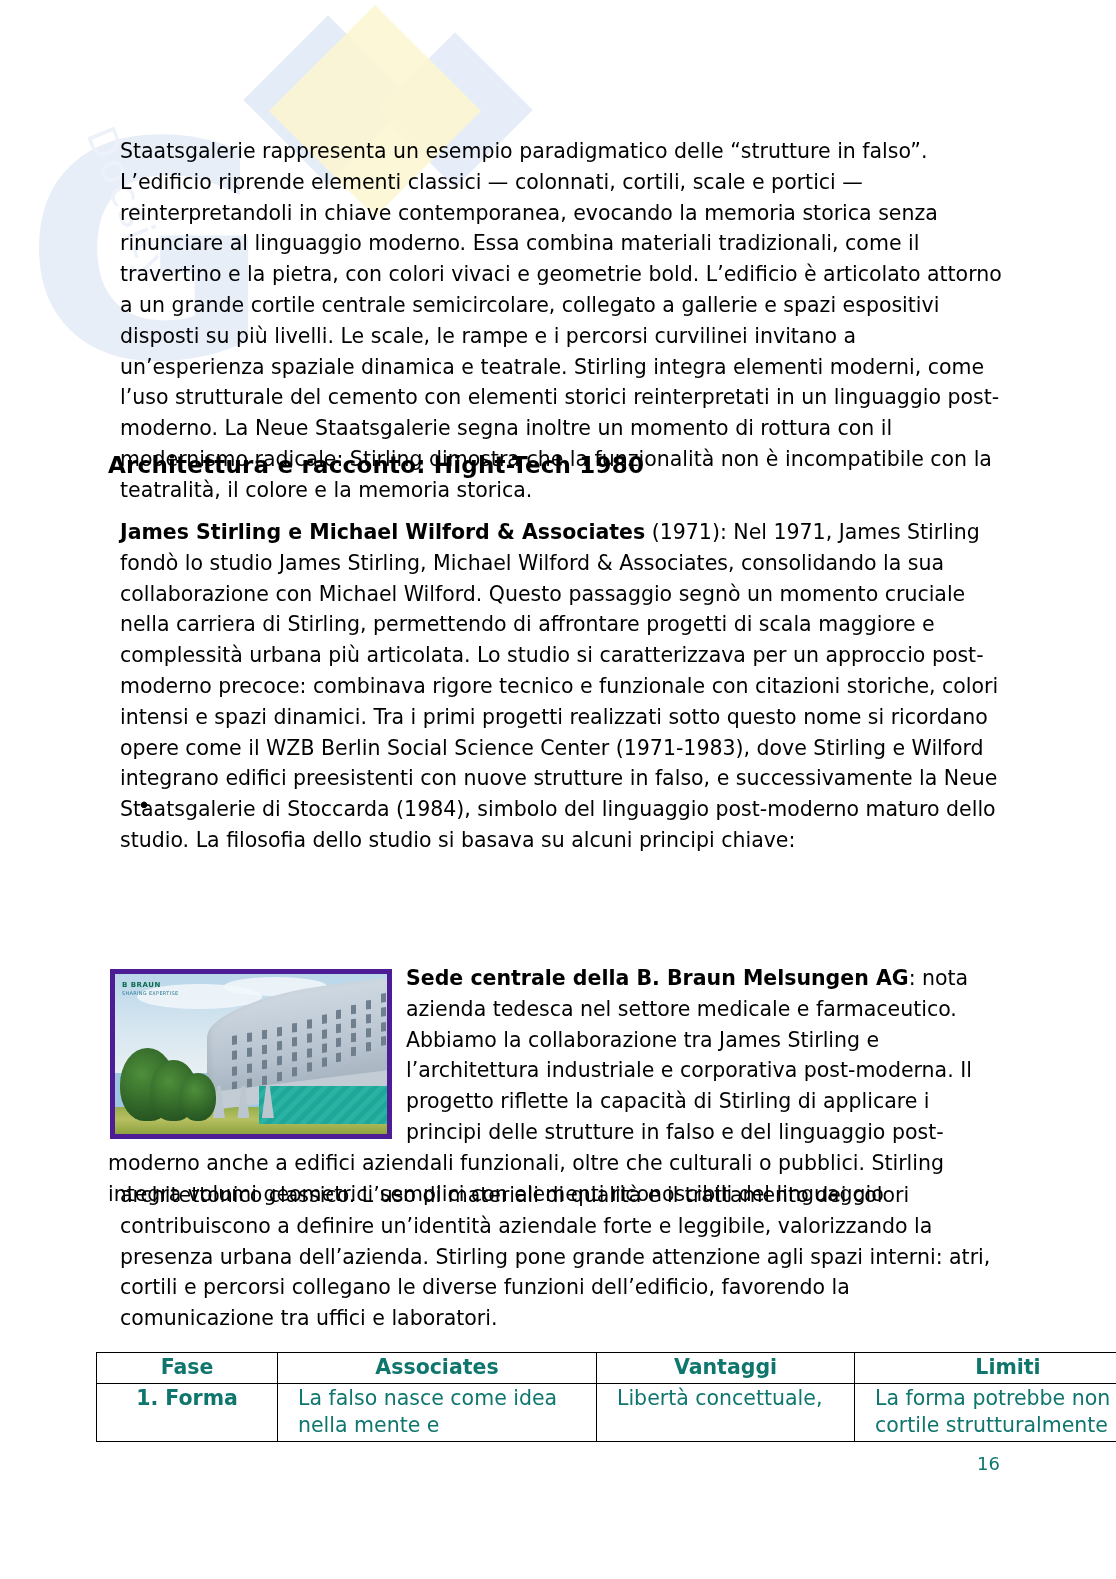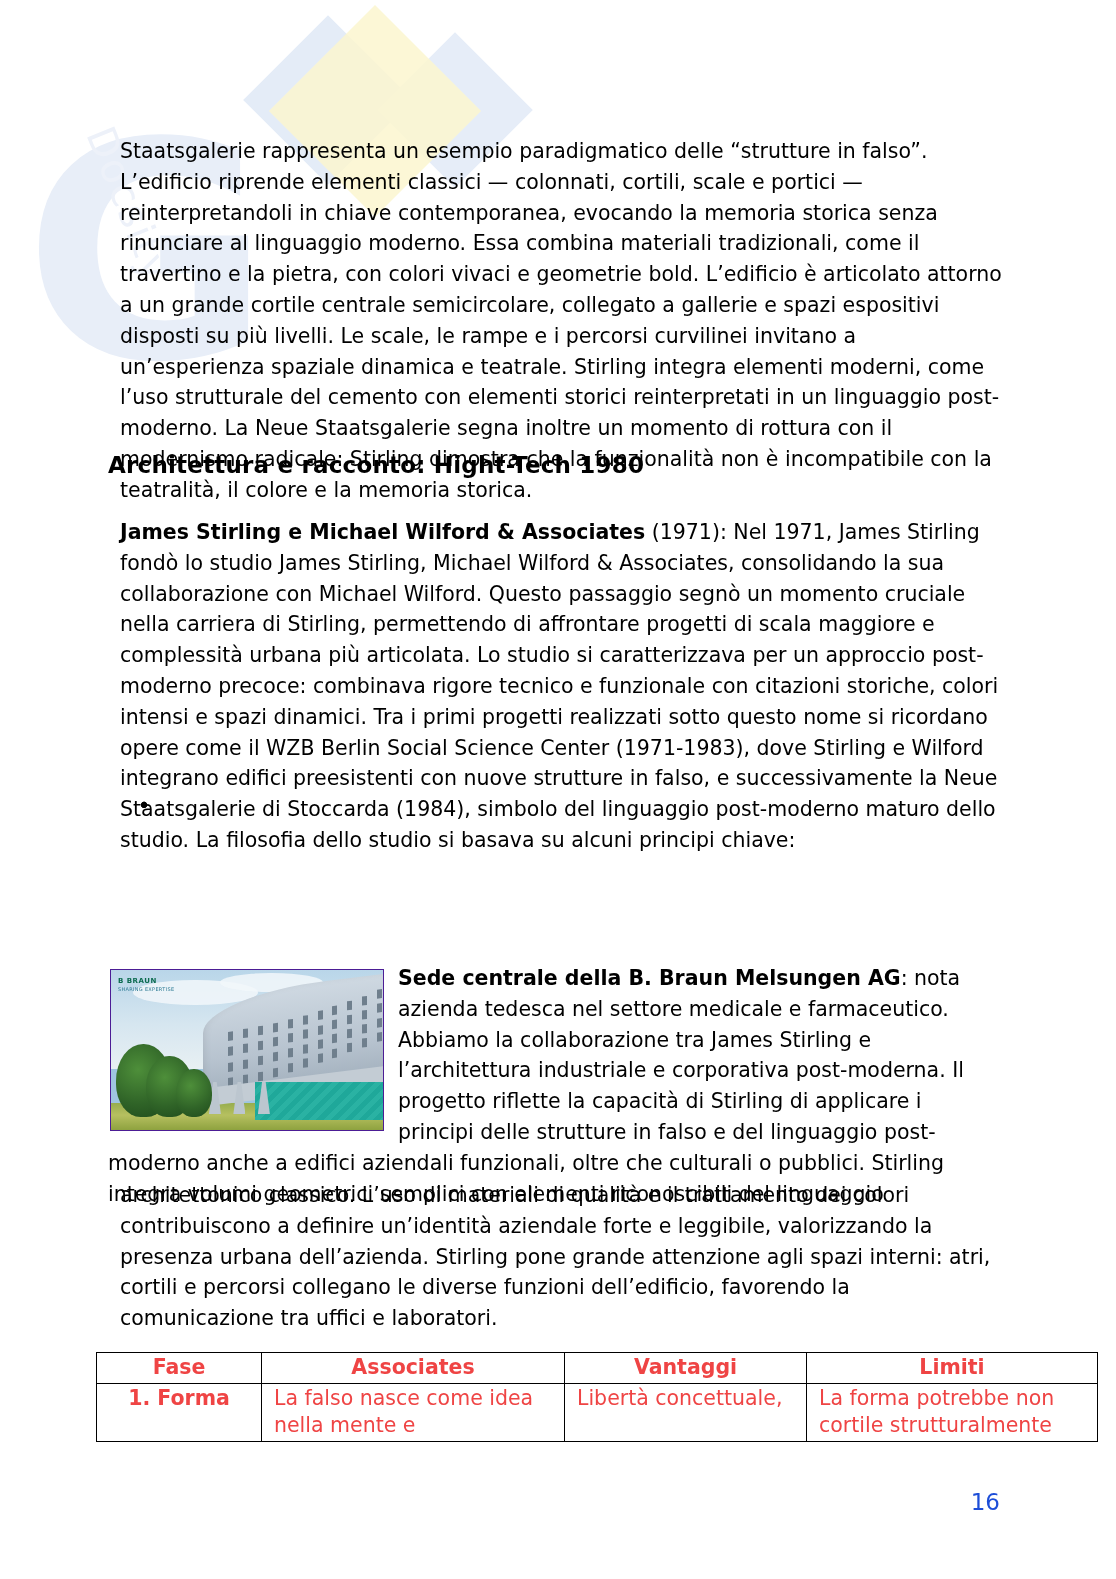--- a/index.html
+++ b/index.html
@@ -142,21 +142,21 @@
     line-height: 30.8px;
     color: #000;
   }
   .photo {
     float: left;
     width: 272px;
     height: 160px;
     margin: 6px 14px 4px 2px;
     position: relative;
     overflow: hidden;
-    border: 1px solid #4c1d95;
+    border: 5px solid #4c1d95;
     background: #9fc6e0;
   }
   .sky {
     position: absolute; left: 0; top: 0; width: 100%; height: 62%;
     background: linear-gradient(to bottom, #b9d6e9 0%, #d6e6f0 55%, #e8f0f3 100%);
   }
   .cloud {
     position: absolute; background: #f2f7fa; border-radius: 50%; opacity: .85;
   }
   .bldg {
@@ -237,39 +237,38 @@
     top: 1352px;
     left: -12px;
     width: 901px;
     border-collapse: collapse;
     table-layout: fixed;
     font-size: 20.5px;
     line-height: 27.5px;
   }
   table.data th, table.data td {
     border: 1.5px solid #000;
-    padding: 1px 12px;
+    padding: 1px 20px;
     vertical-align: top;
-    color: #ef4444;
+    color: #0f766e;
   }
   table.data th { text-align: center; font-weight: bold; }
   table.data td.fase { text-align: center; font-weight: bold; }
   .c1 { width: 140px; }
   .c2 { width: 278px; }
   .c3 { width: 217px; }
   .c4 { width: 266px; }
 
   .pagenum {
     position: absolute;
     right: 116px;
     top: 1453px;
-    font-size: 23px;
-    color: #1d4ed8;
+    font-size: 18px;
+    color: #0f766e;
     z-index: 3;
-    margin-top: 36px;
   }
 </style>
 </head>
 <body>
 
 <div class="page">
 
   <div class="watermark">
     <div class="wm-blue-a"></div>
     <div class="wm-blue-b"></div>

